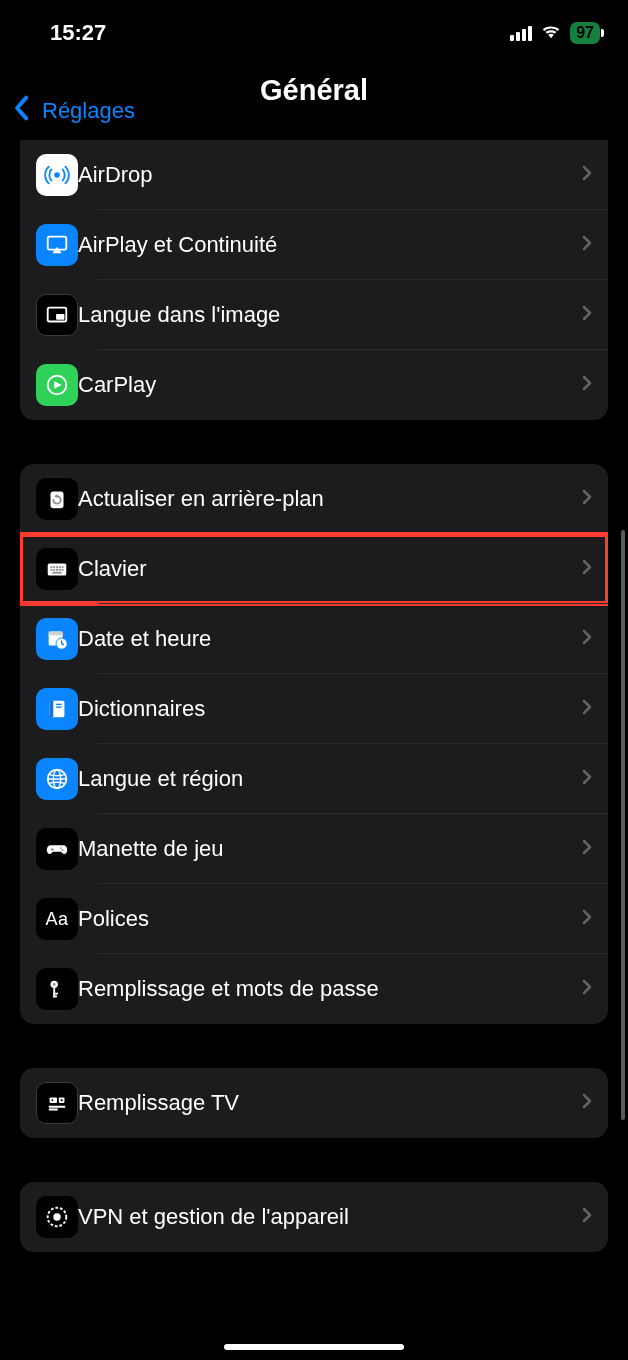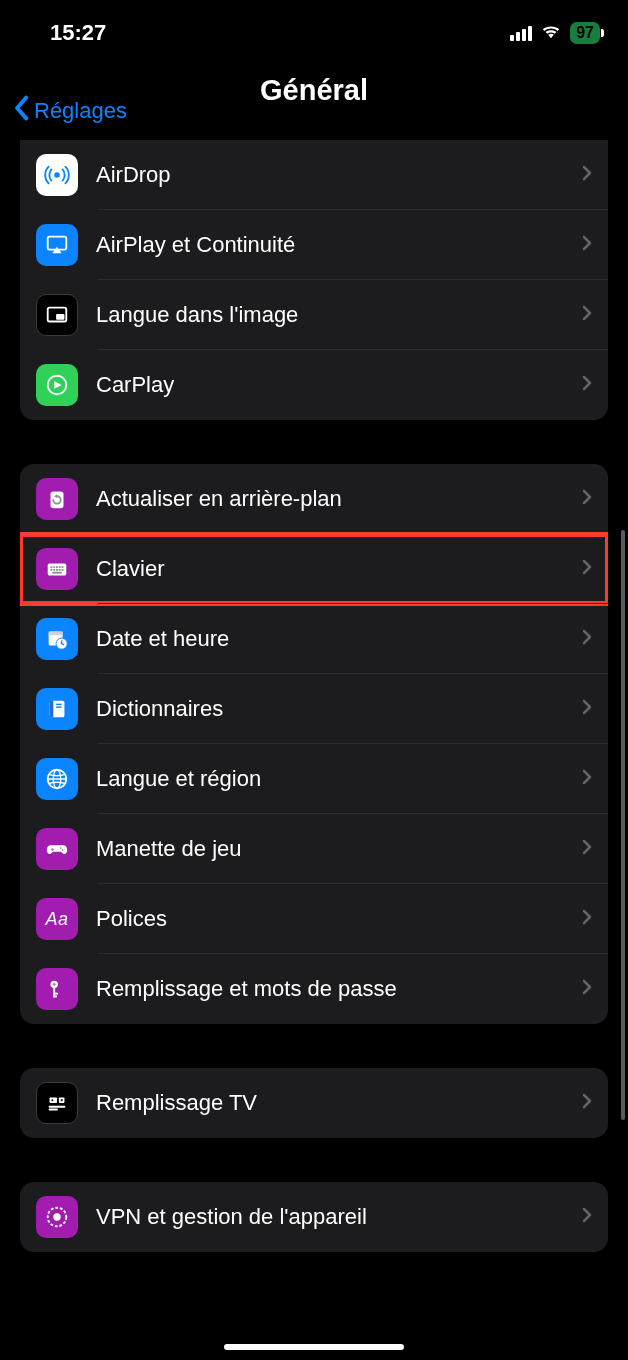--- a/index.html
+++ b/index.html
@@ -69,21 +69,21 @@
       align-items: center;
       height: 60px;
       padding: 0 12px;
       position: relative;
     }
     .back-link {
       display: flex;
       align-items: center;
       color: #0a84ff;
       font-size: 22px;
-      gap: 4px;
+      gap: 12px;
       margin-top: 41px;
     }
     .back-chevron svg {
       width: 18px;
       height: 26px;
     }
     .nav-title {
       position: absolute;
       left: 50%;
       transform: translateX(-50%);
@@ -98,21 +98,20 @@
       background: #1c1c1e;
       border-radius: 14px;
       margin-bottom: 44px;
       overflow: hidden;
     }
     .section.first { margin-top: 20px; border-top-left-radius: 0; border-top-right-radius: 0; }
     .row {
       display: flex;
       align-items: center;
       padding: 14px 16px;
-      gap: 18px;
       position: relative;
     }
     .row:not(:last-child)::after {
       content: "";
       position: absolute;
       left: 78px;
       right: 0;
       bottom: 0;
       height: 1px;
       background: #2c2c2e;
@@ -128,21 +127,21 @@
       border-radius: 10px;
       display: flex;
       align-items: center;
       justify-content: center;
       flex-shrink: 0;
     }
     .icon-tile svg { width: 26px; height: 26px; }
     .icon-tile.white { background: #fff; }
     .icon-tile.blue { background: #0a84ff; }
     .icon-tile.green { background: #30d158; }
-    .icon-tile.gray { background: #a21caf; font-style: italic; }
+    .icon-tile.gray { background: #000000; }
     .icon-tile.black { background: #000; border: 1px solid #3a3a3c; }
     .row-label {
       font-size: 22px;
       color: #fff;
       flex: 1;
     }
     .chevron {
       flex-shrink: 0;
     }
     .chevron svg {

